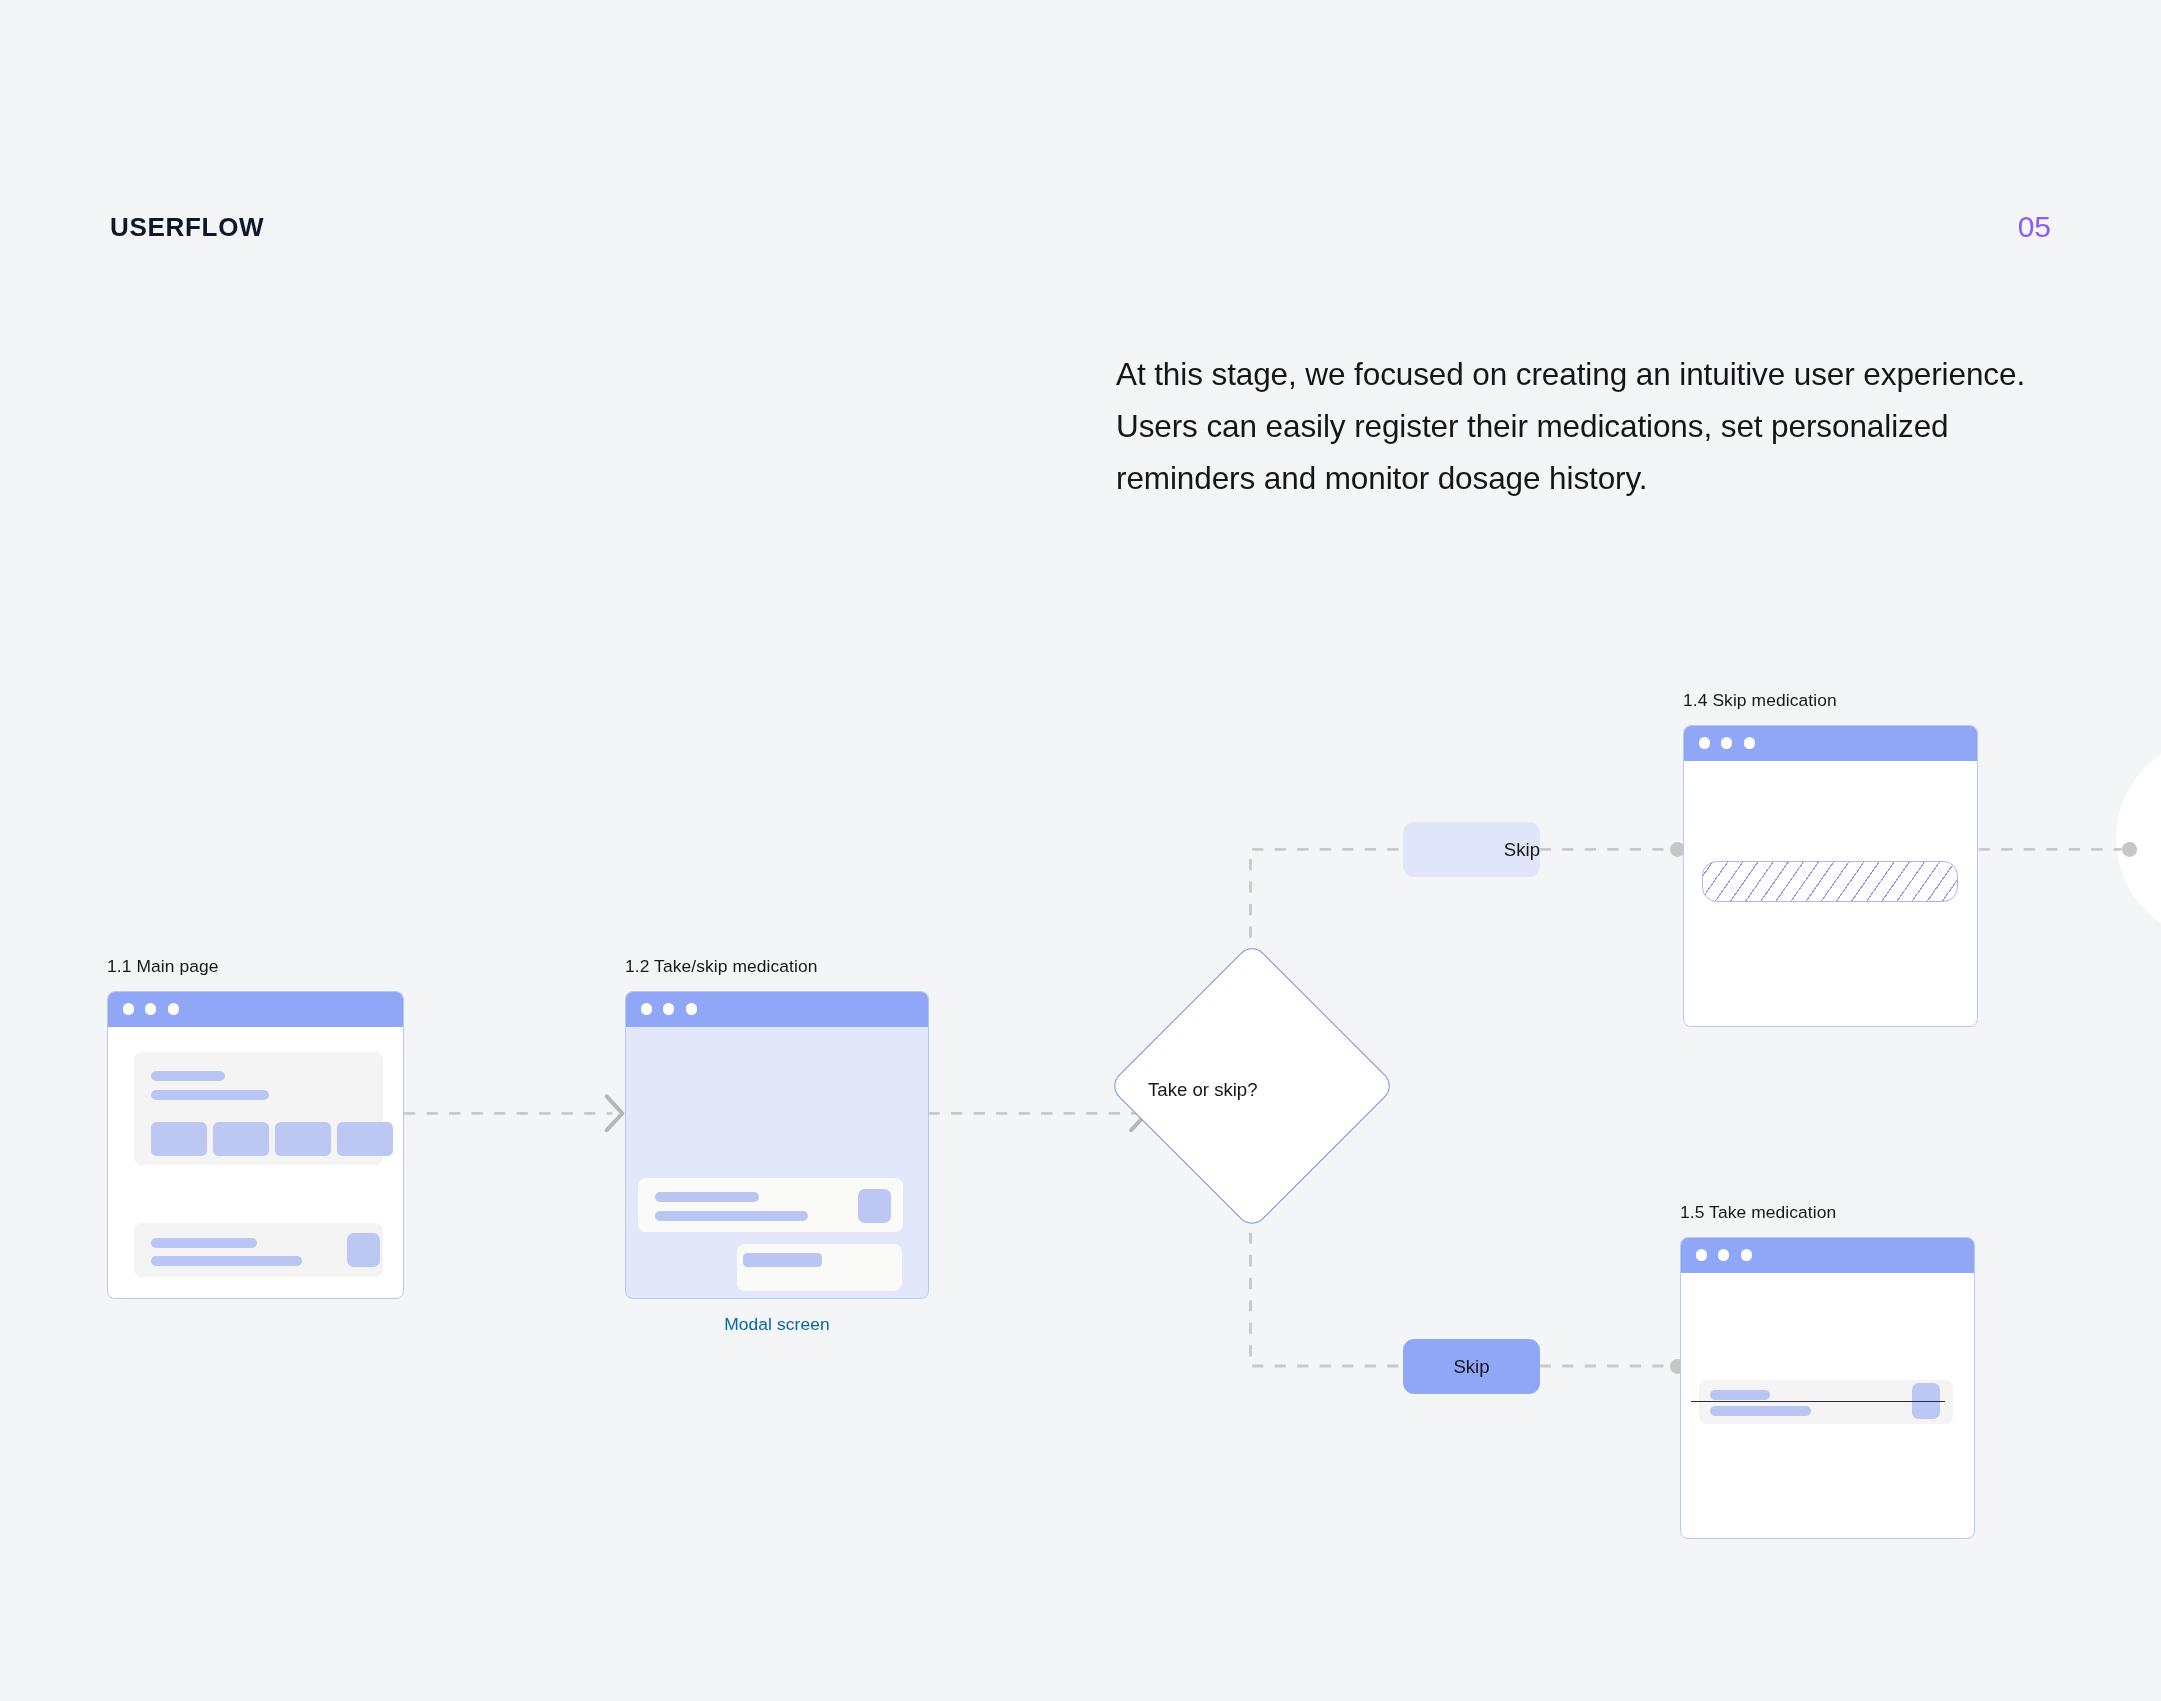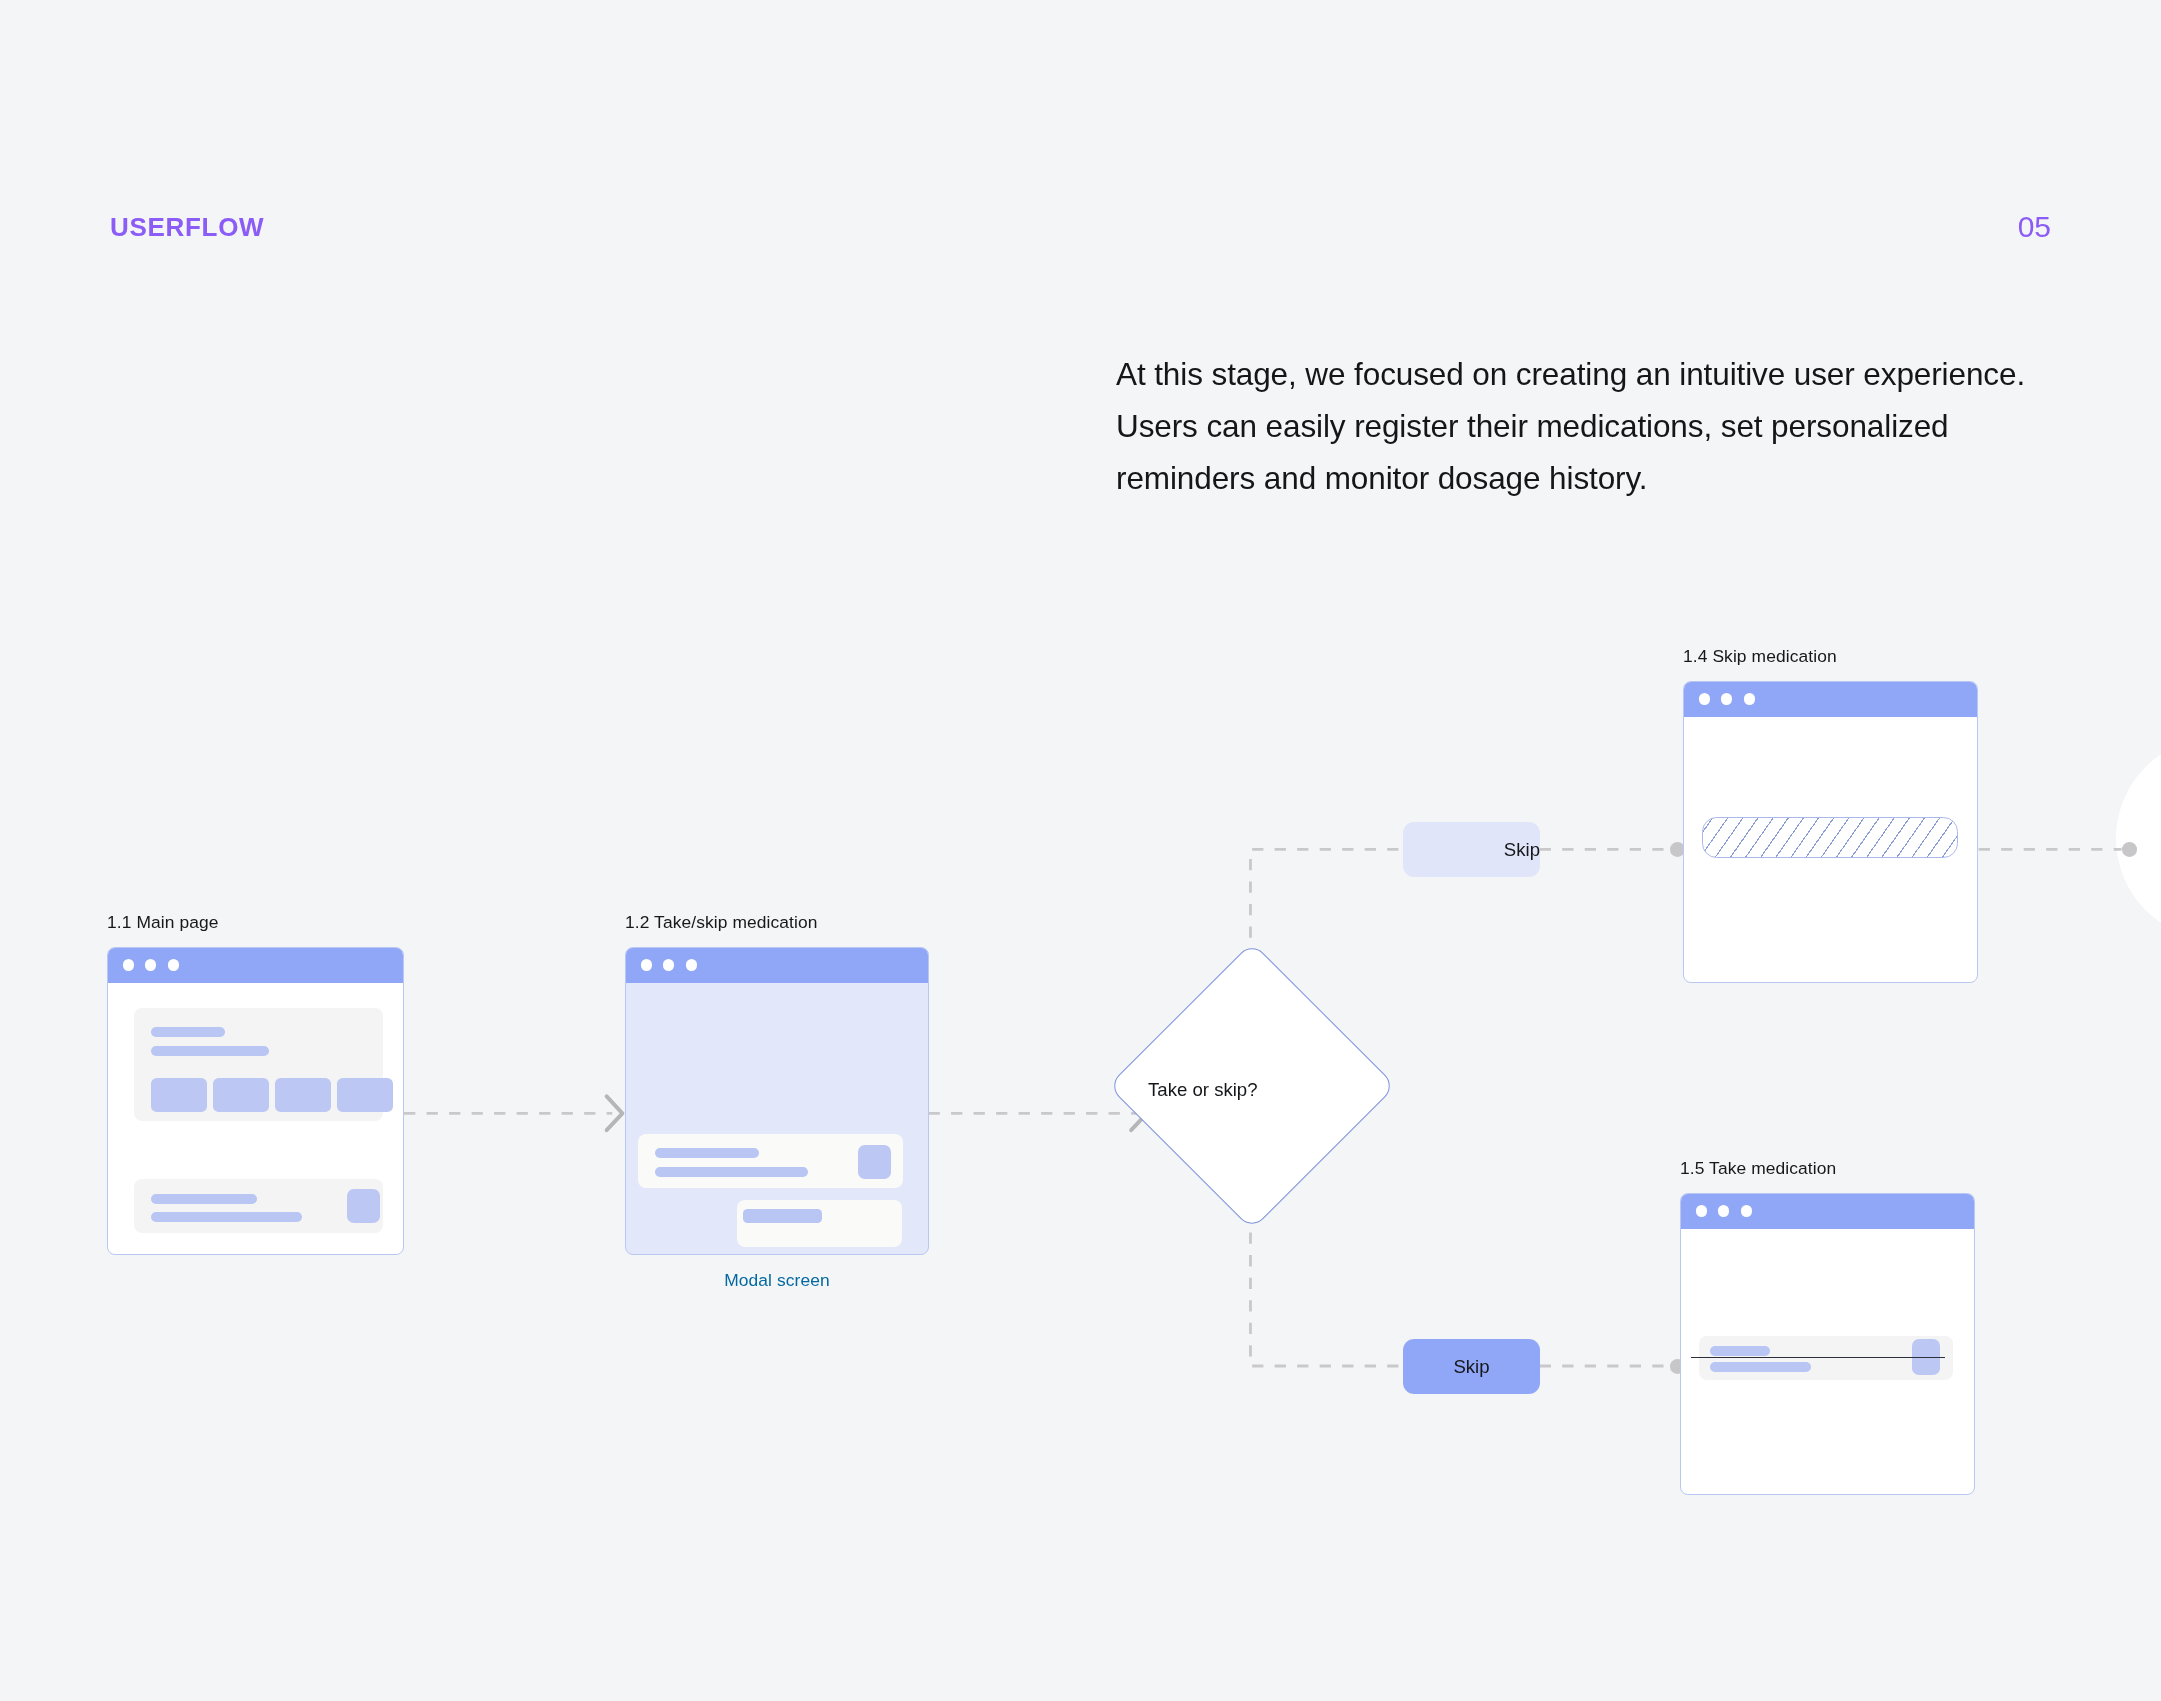--- a/index.html
+++ b/index.html
@@ -22,21 +22,21 @@
     position: absolute;
     left: 0; top: 0;
     width: 2161px; height: 315px;
   }
   #page-title {
     position: absolute;
     left: 110px; top: 214px;
     font-size: 26px;
     font-weight: 700;
     letter-spacing: 0.7px;
-    color: #8b5cf6;
+    color: #0f172a;
     line-height: 1;
   }
   #page-number {
     position: absolute;
     right: 110px; top: 212px;
     font-size: 30px;
     font-weight: 400;
     color: #8b5cf6;
     line-height: 1;
   }
@@ -72,21 +72,21 @@
     position: absolute;
     left: 2116px;
     top: 737px;
     width: 203px;
     height: 203px;
     border-radius: 50%;
     background: #ffffff;
   }
 
   
-  .screen-card-wrap { position: absolute; }
+  .screen-card-wrap { position: absolute; margin-top: 44px; }
   .card-label {
     font-size: 17.4px;
     font-weight: 400;
     color: #17181b;
     margin-bottom: 13.5px;
     white-space: nowrap;
     letter-spacing: 0.1px;
   }
   .card-caption {
     font-size: 17.4px;

